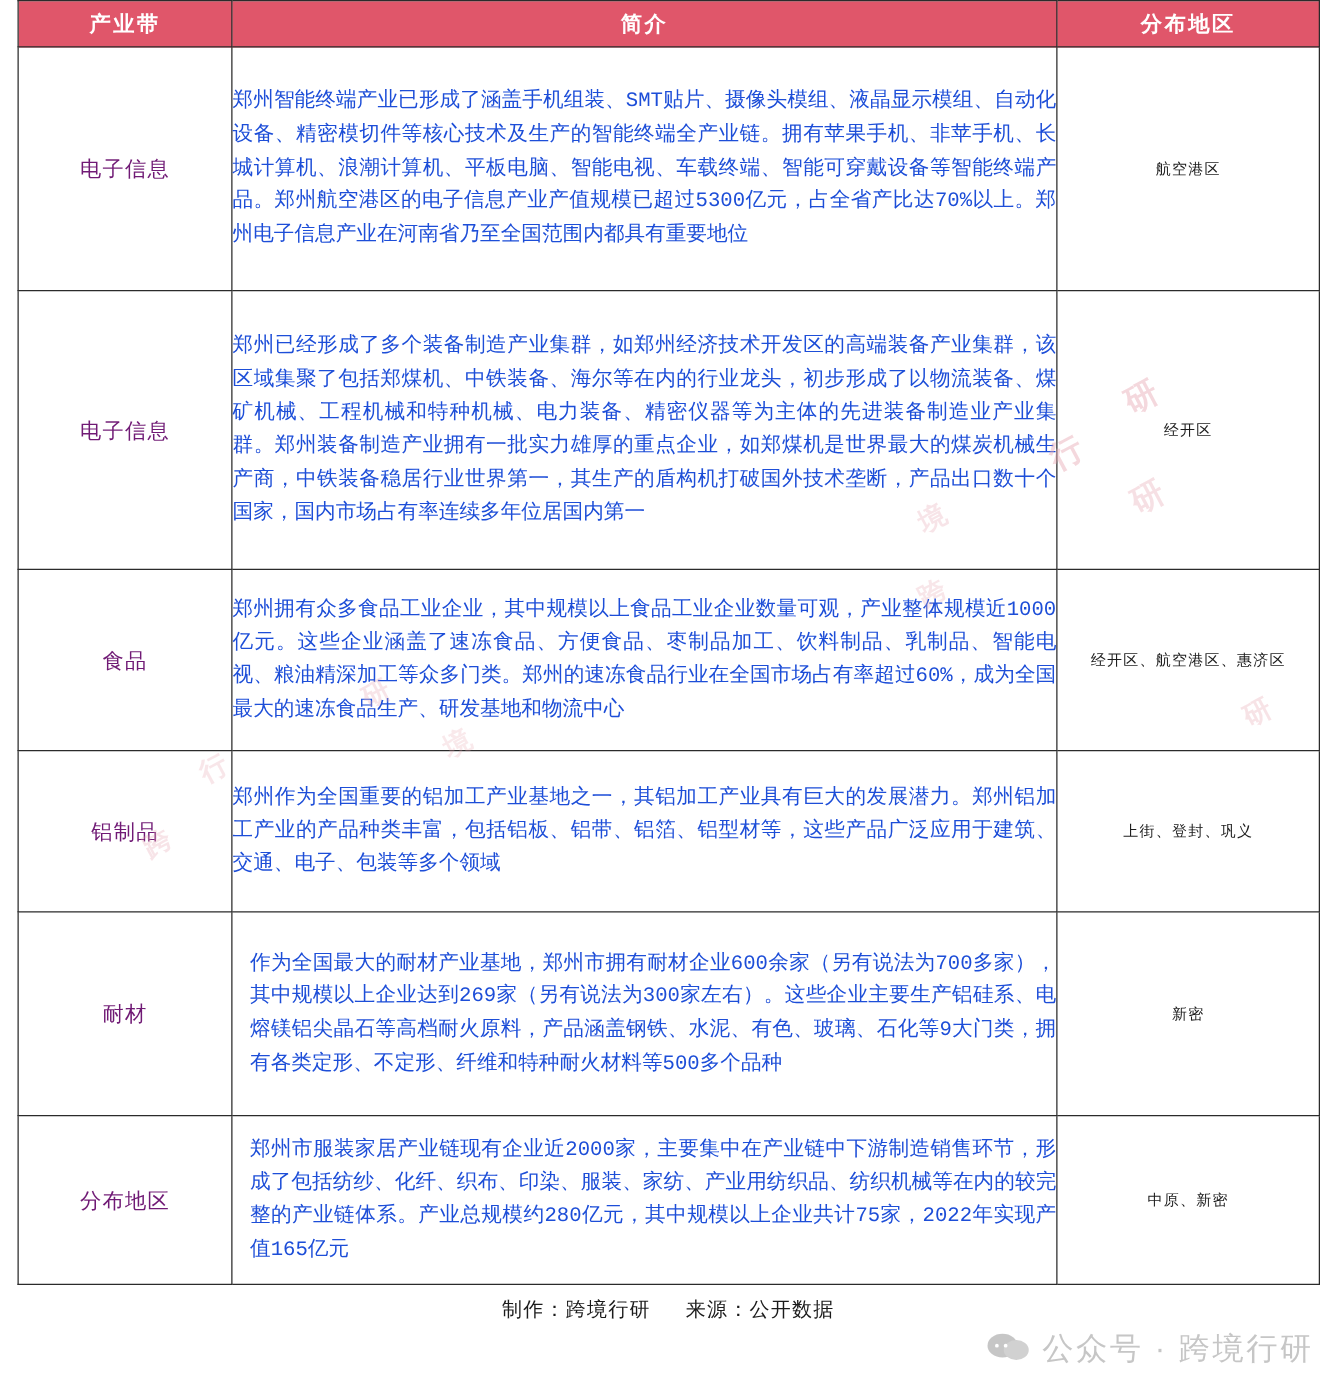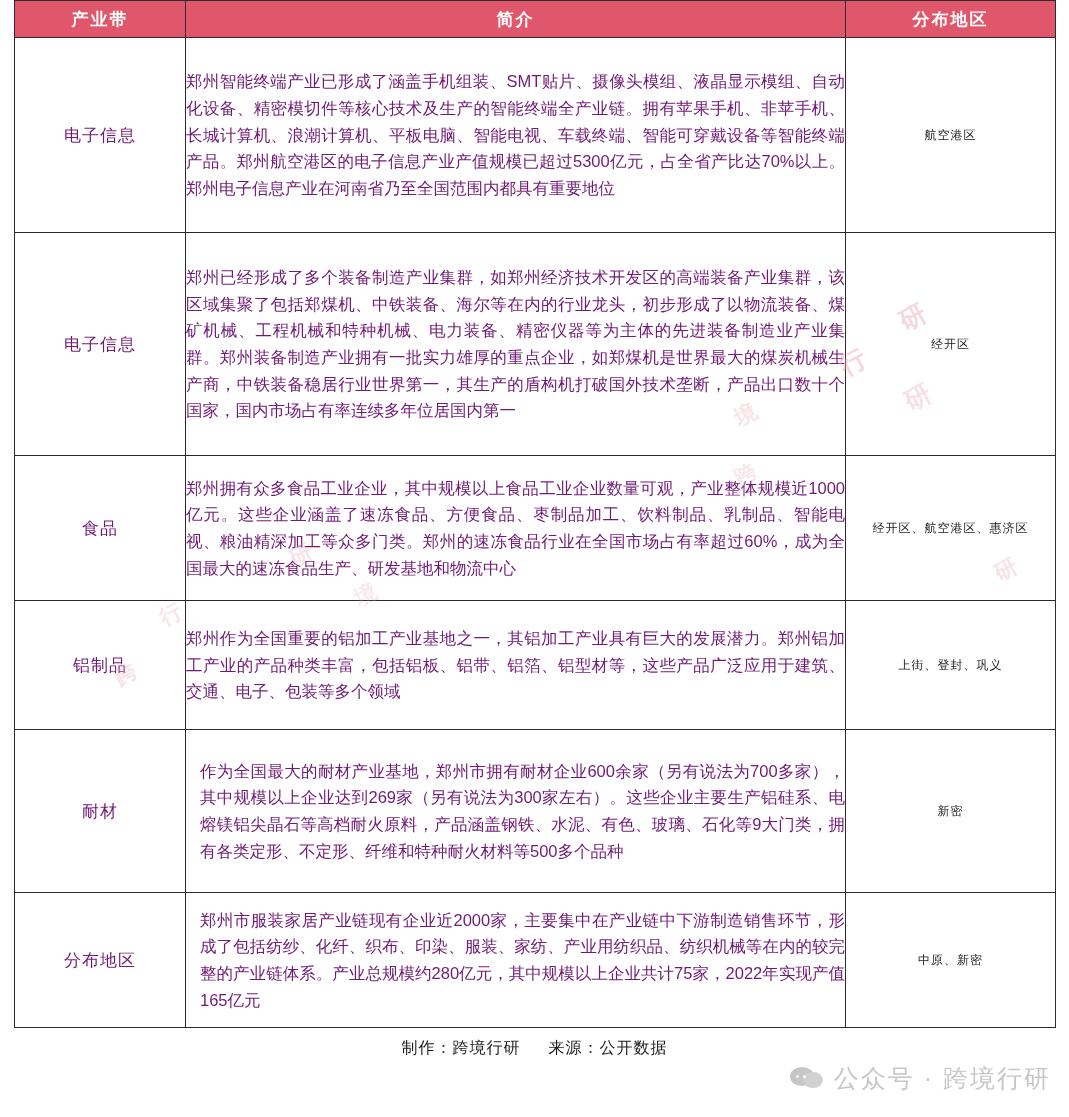--- a/index.html
+++ b/index.html
@@ -80,25 +80,26 @@
   td.area {
     text-align: center;
     font-size: 12px;
     color: #1b1b1b;
     letter-spacing: 1px;
     padding: 0 10px;
     line-height: 1.5;
   }
   td.desc {
     font-size: 16.5px;
-    color: #701a75;
+    color: #1d4ed8;
     line-height: 1.62;
     padding: 7px 9px 9px 9px;
     text-align: justify;
     text-justify: inter-ideograph;
+    font-family: Liberation Mono, monospace;
   }
   td.desc.indent {
     text-indent: 0;
     padding-left: 14px;
   }
 
   
   .footer {
     height: 40px;
     display: flex;

